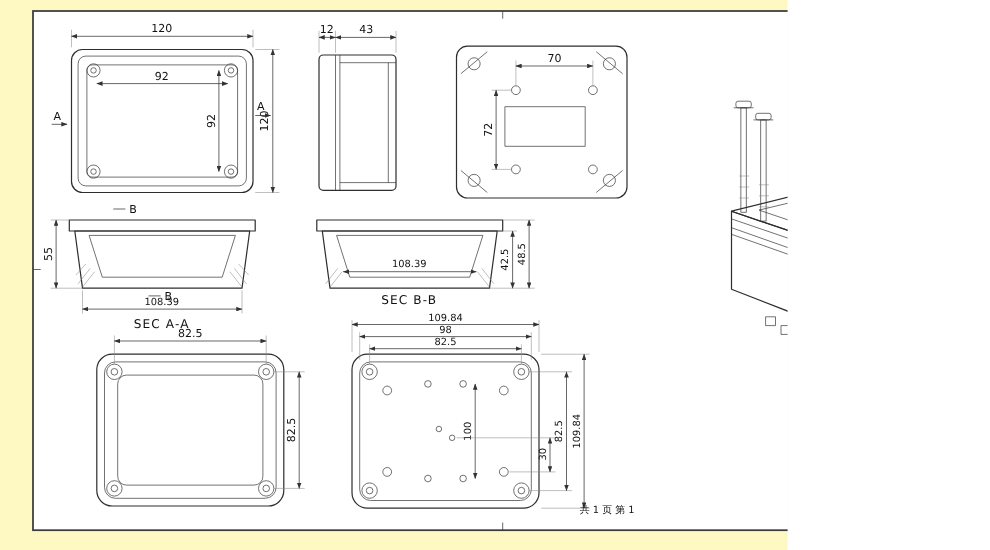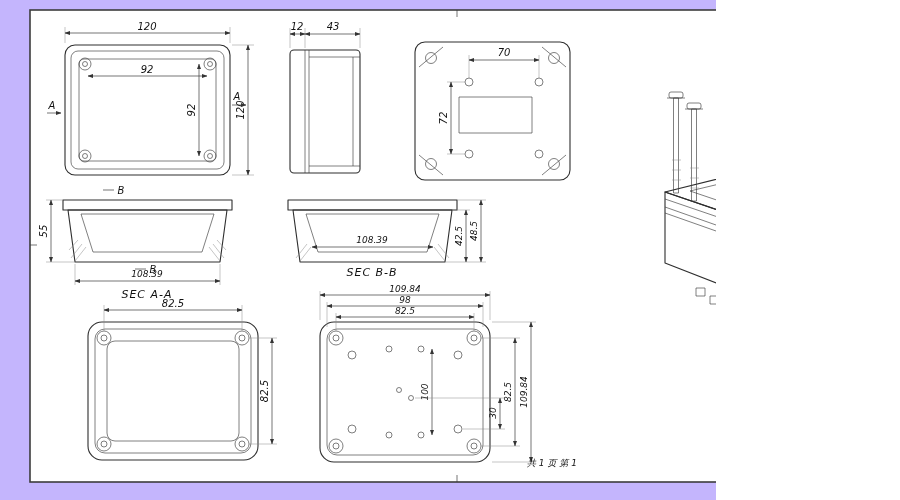--- a/index.html
+++ b/index.html
@@ -1,17 +1,17 @@
 <!DOCTYPE html>
 <html><head>
 <meta charset="utf-8">
 <style>
   html,body{margin:0;padding:0;background:#ffffff;}
-  .sheet{position:relative;width:716px;height:500px;background:#c4b5fd;overflow:hidden;
-         font-family:"DejaVu Sans", sans-serif;font-style:italic;}
+  .sheet{position:relative;width:716px;height:500px;background:#fef9c3;overflow:hidden;
+         font-family:"DejaVu Sans", sans-serif;}
   svg{display:block}
   .frame{fill:#ffffff;stroke:#3c3c3c;stroke-width:1.6}
   .o {fill:none;stroke:#2e2e2e;stroke-width:1.1;stroke-linejoin:round}
   .o2{fill:none;stroke:#3a3a3a;stroke-width:0.65;stroke-linejoin:round}
   .d {fill:none;stroke:#3a3a3a;stroke-width:0.7}
   .e {fill:none;stroke:#8a8a8a;stroke-width:0.5}
   .t {font-family:"DejaVu Sans",sans-serif;font-size:10px;fill:#111;text-anchor:middle}
   .ts{font-size:9px}
   .tl{font-family:"DejaVu Sans",sans-serif;font-size:11px;fill:#111;text-anchor:middle;letter-spacing:1px}
   .left{text-anchor:start}

